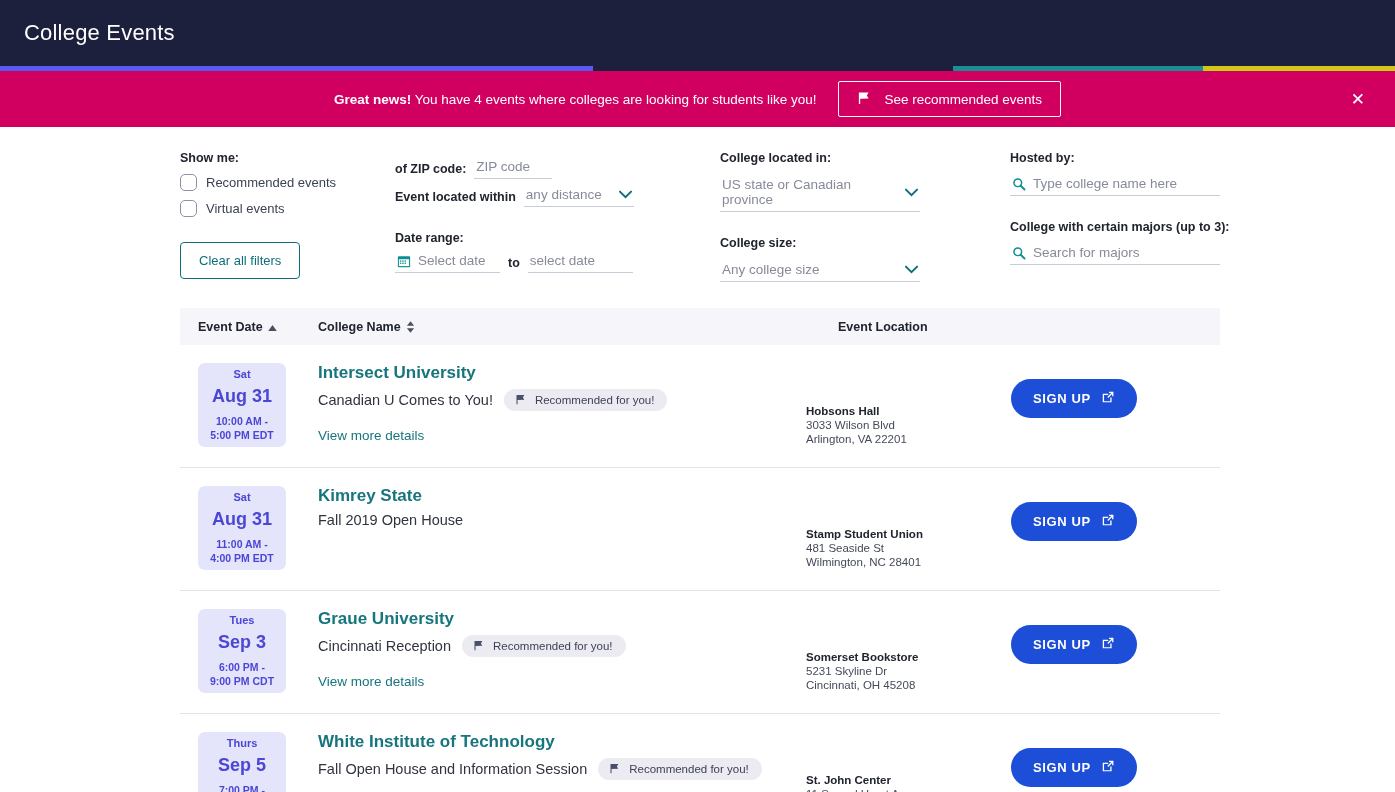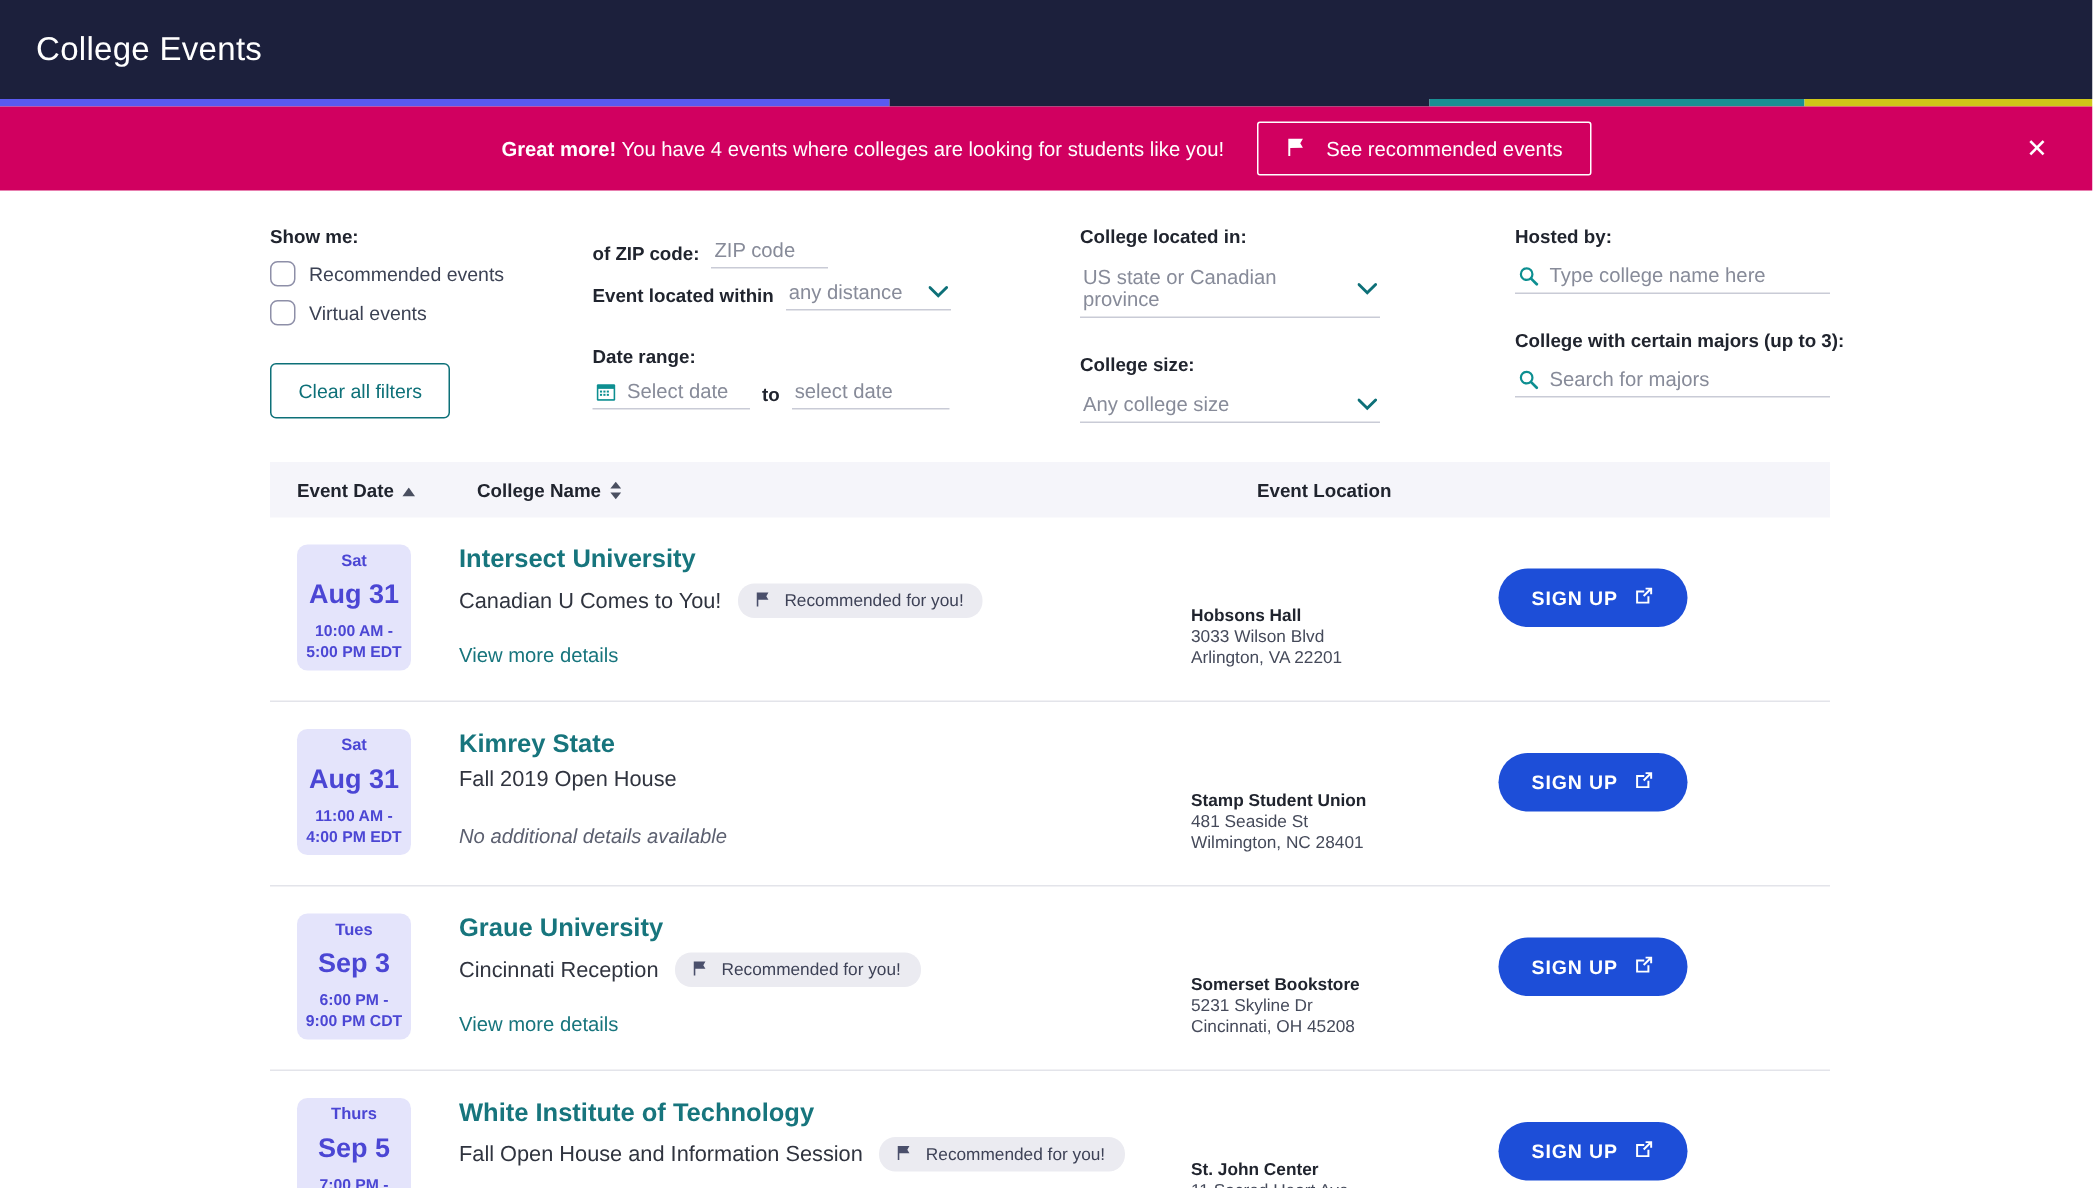--- a/index.html
+++ b/index.html
@@ -135,21 +135,21 @@
 
   .row {
     display: flex;
     padding: 18px 18px 20px 18px;
     border-bottom: 1px solid #e3e4ea;
     align-items: flex-start;
   }
   .row:last-child { border-bottom: none; }
 
   .date-badge {
-    width: 76px; height: 84px;
+    width: 88px; height: 84px;
     background: #e4e4fb;
     border-radius: 7px;
     display: flex; flex-direction: column;
     align-items: center; justify-content: center;
     color: #4b46d4;
     flex: 0 0 auto;
     text-align: center;
     padding: 20px 0;
   }
   .d-dow  { font-size: 11px; font-weight: 700; }
@@ -209,21 +209,21 @@
 <div class="accent-bar" id="accent-bar">
     <div class="accent-seg" style="background: rgb(90, 90, 240); width: 593px;"></div>
     <div class="accent-seg" style="background: rgb(28, 32, 60); width: 360px;"></div>
     <div class="accent-seg" style="background: rgb(26, 143, 147); width: 250px;"></div>
     <div class="accent-seg" style="background: rgb(207, 200, 24); width: 192px;"></div>
   </div>
 
 <div class="banner">
   <div class="banner-inner">
     <div class="banner-text">
-      <b>Great more!</b><span> You have 4 events where colleges are looking for students like you!</span>
+      <b>Great news!</b><span> You have 4 events where colleges are looking for students like you!</span>
     </div>
     <button class="banner-btn">
       <span>
         <svg width="15" height="15" viewBox="0 0 16 16">
             <path d="M2 1v14h1.4V9.2l9-.1-1.9-3.2 1.9-3.3-10.4.1V1z" fill="#ffffff"></path>
           </svg>
       </span>
       <span>See recommended events</span>
     </button>
   </div>
@@ -414,21 +414,20 @@
       <span class="d-day">Aug 31</span>
       <span class="d-time">11:00 AM -<br>4:00 PM EDT</span>
     </div>
     <div class="cell-name">
       <div class="college-name">Kimrey State</div>
       <div class="subrow">
         <span class="event-title">Fall 2019 Open House</span>
 
       </div>
 
-      <div class="event-none">No additional details available</div>
     </div>
     <div class="cell-loc">
       <div class="loc-name">Stamp Student Union</div>
       <div class="loc-line">481 Seaside St</div>
       <div class="loc-line">Wilmington, NC 28401</div>
     </div>
     <div class="cell-action">
       <button class="signup-btn">
         <span>SIGN UP</span>
         <span>

